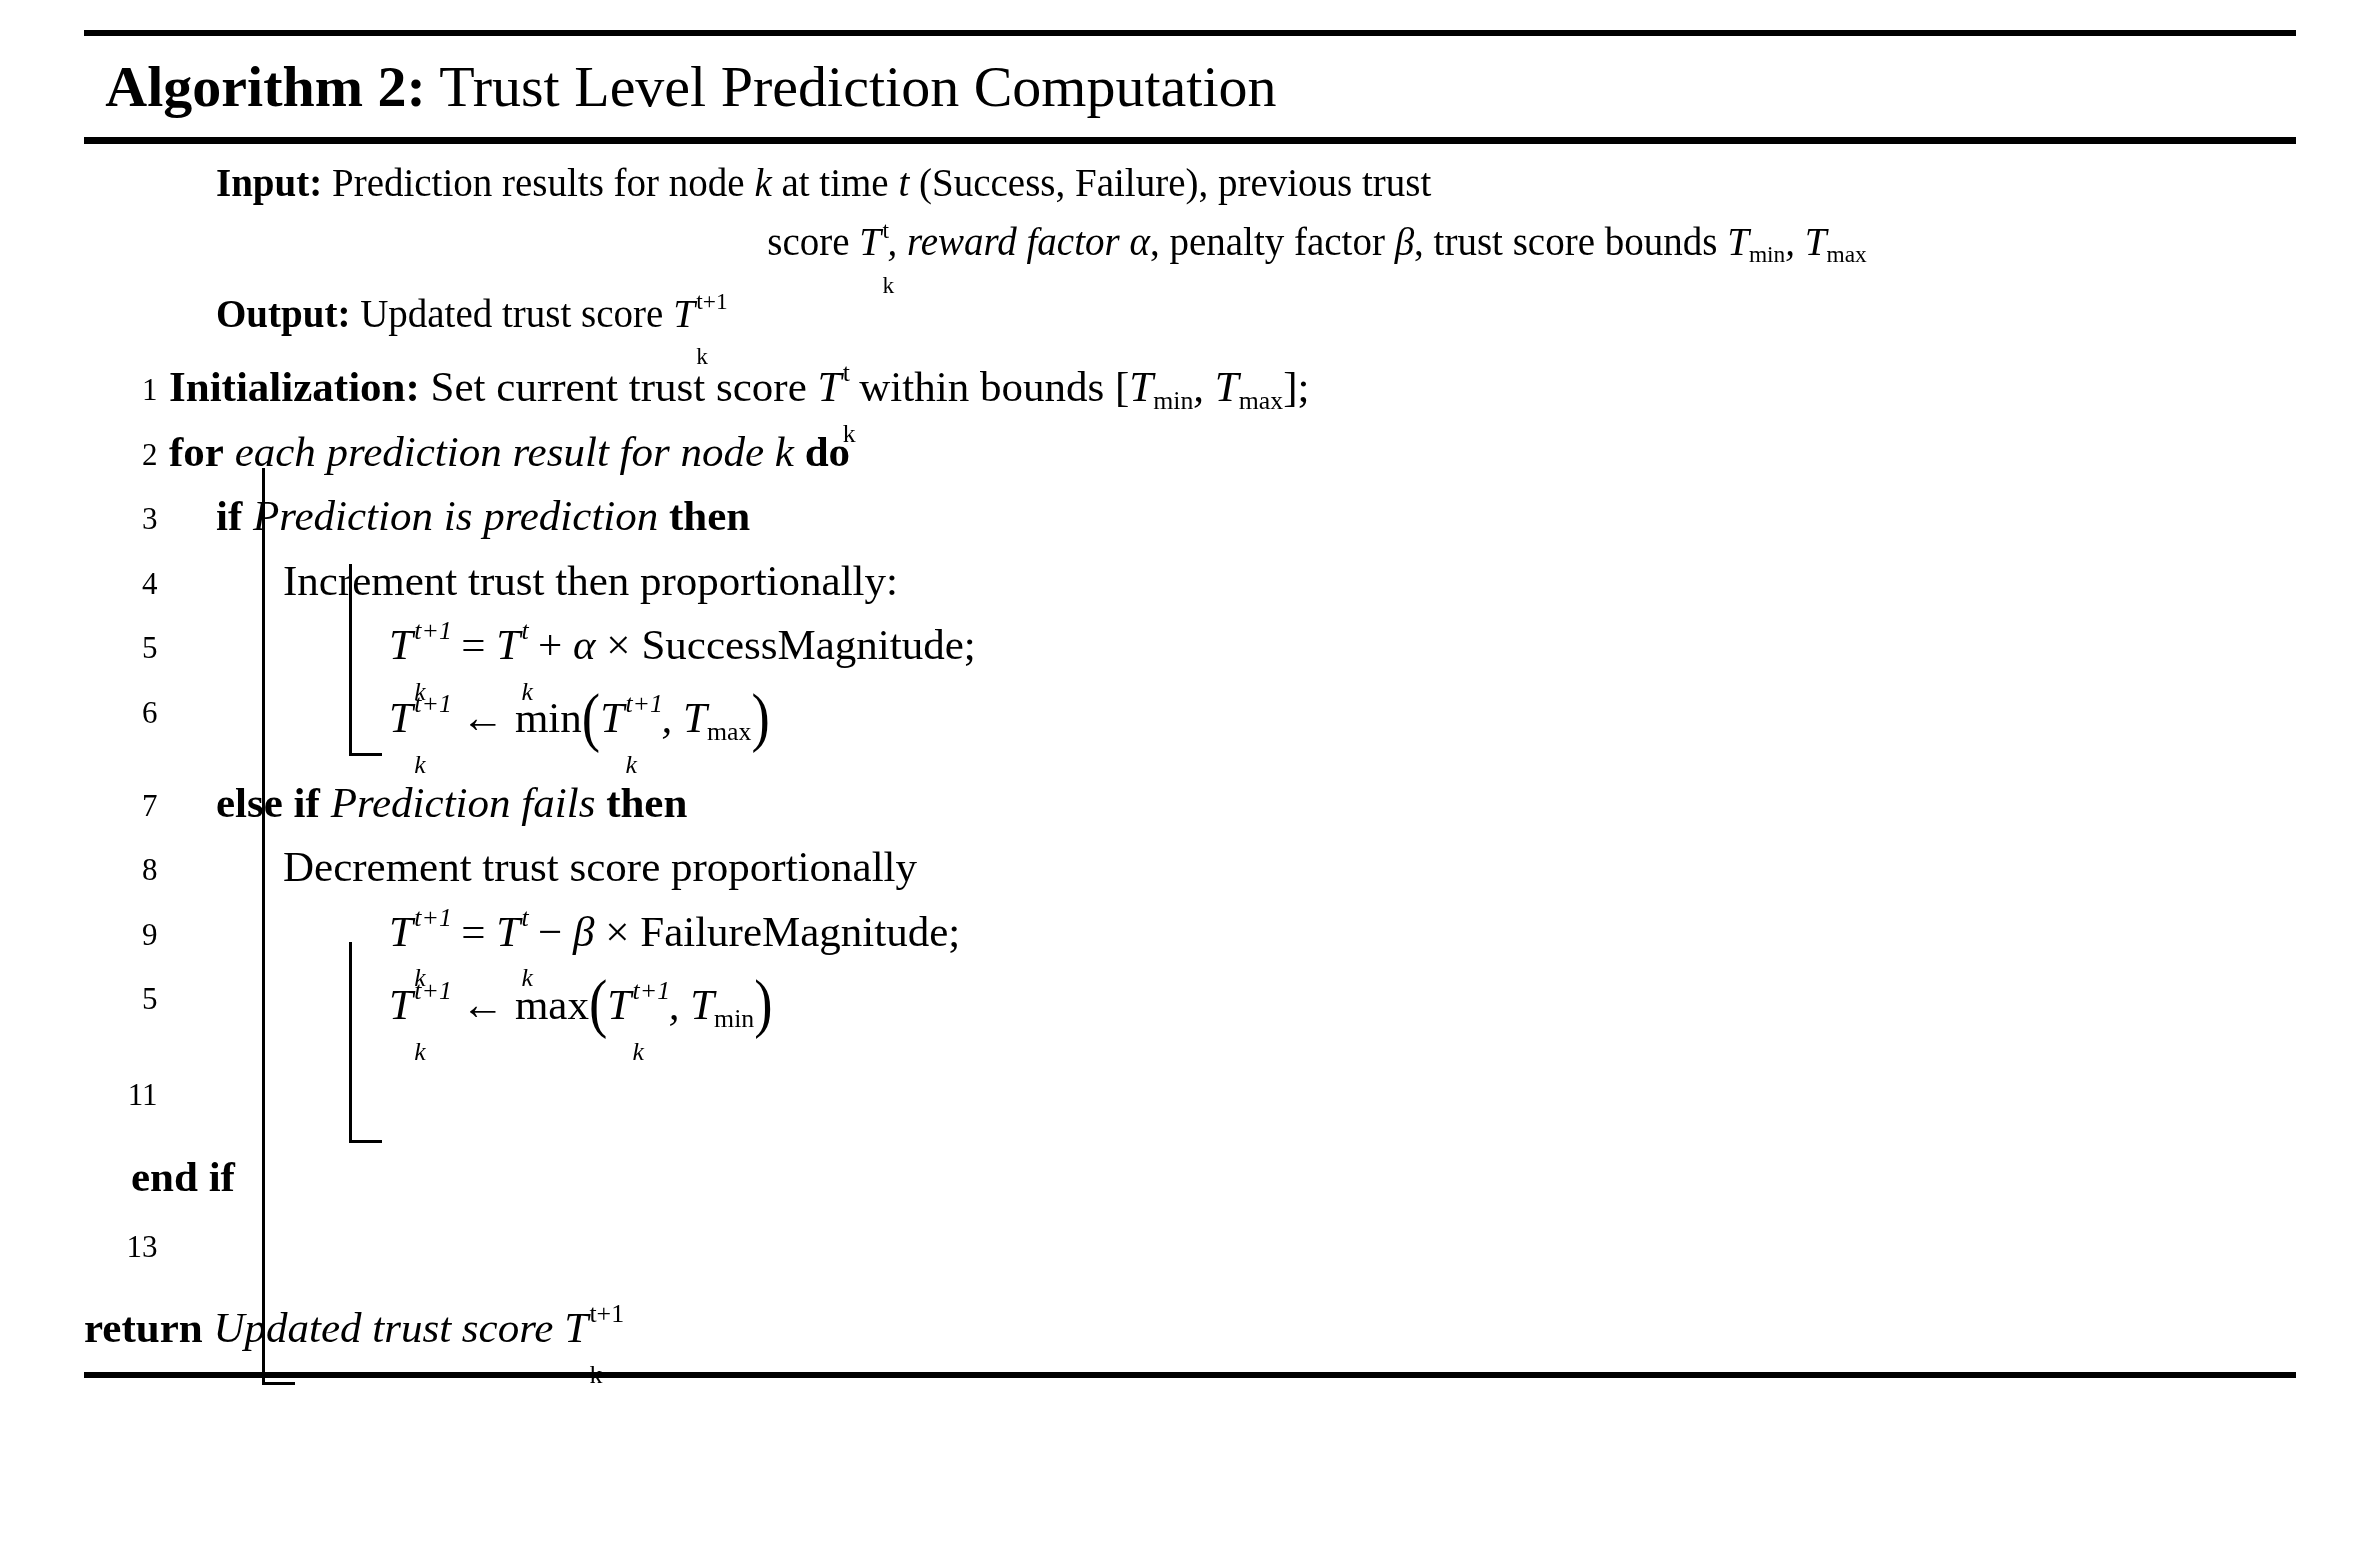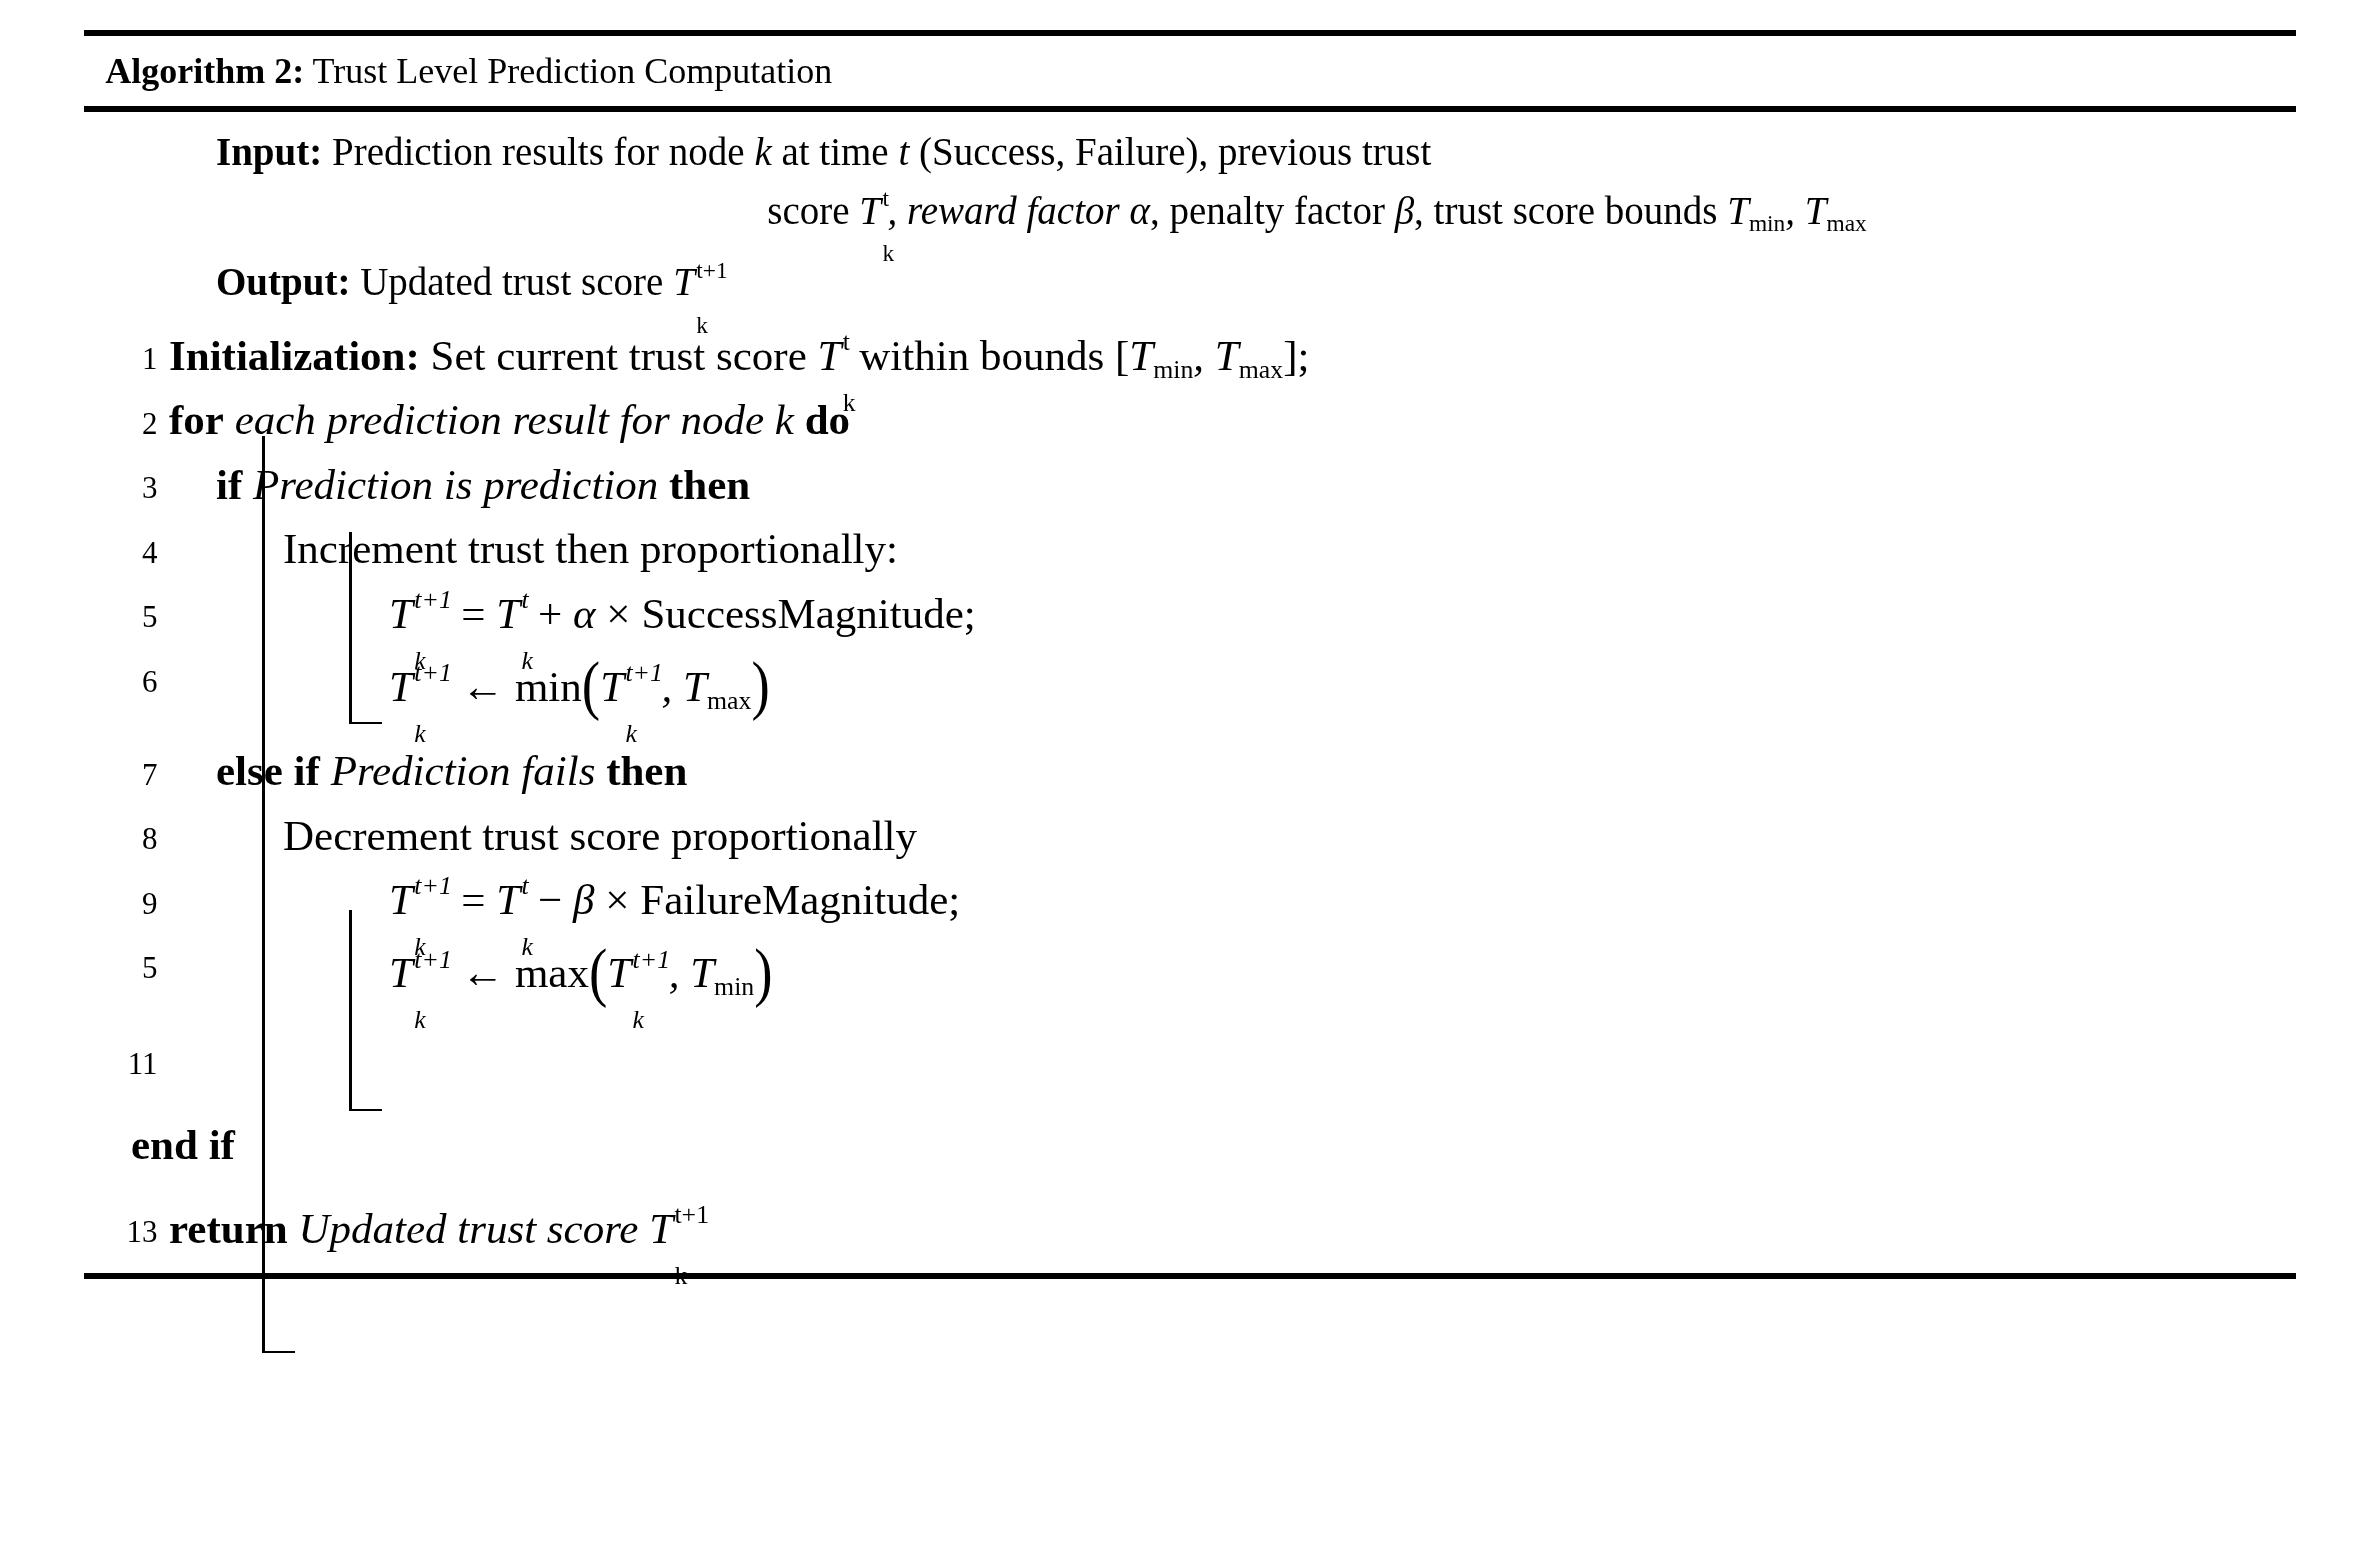--- a/index.html
+++ b/index.html
@@ -35,21 +35,21 @@
     width: 100%;
   }
   .rule-bottom {
     height: 6.4px;
     background: #000000;
     width: 100%;
   }
 
   
   .algo-title {
-    font-size: 36px;
+    font-size: 58px;
     line-height: 1.42;
     padding: 10px 0 8.5px 21.3px;
     white-space: nowrap;
   }
   .algo-title .caption-label {
     font-weight: bold;
   }
   .algo-title .caption-text {
     font-weight: normal;
   }
@@ -292,21 +292,21 @@
     </div>
 
     <div class="algo-line" style="margin-top:15.6px;flex-direction:column;">
       <div class="lineno">11</div>
       <div class="code ind1">
         <span class="kw">end if</span>
       </div>
     </div>
 
 
-    <div class="algo-line" style="margin-top:19px;">
+    <div class="algo-line" style="margin-top:2px;flex-direction:column;">
       <div class="lineno">13</div>
       <div class="code">
         <span class="kw">return</span><span class="it"> Updated trust score </span><span class="tk"><span class="base">T</span><span class="scripts"><span class="sup-s">t+1</span><span class="sub-s">k</span></span><span class="pad">t+1</span></span>
       </div>
     </div>
 
   </div>
 
   <div class="rule-bottom"></div>
 

